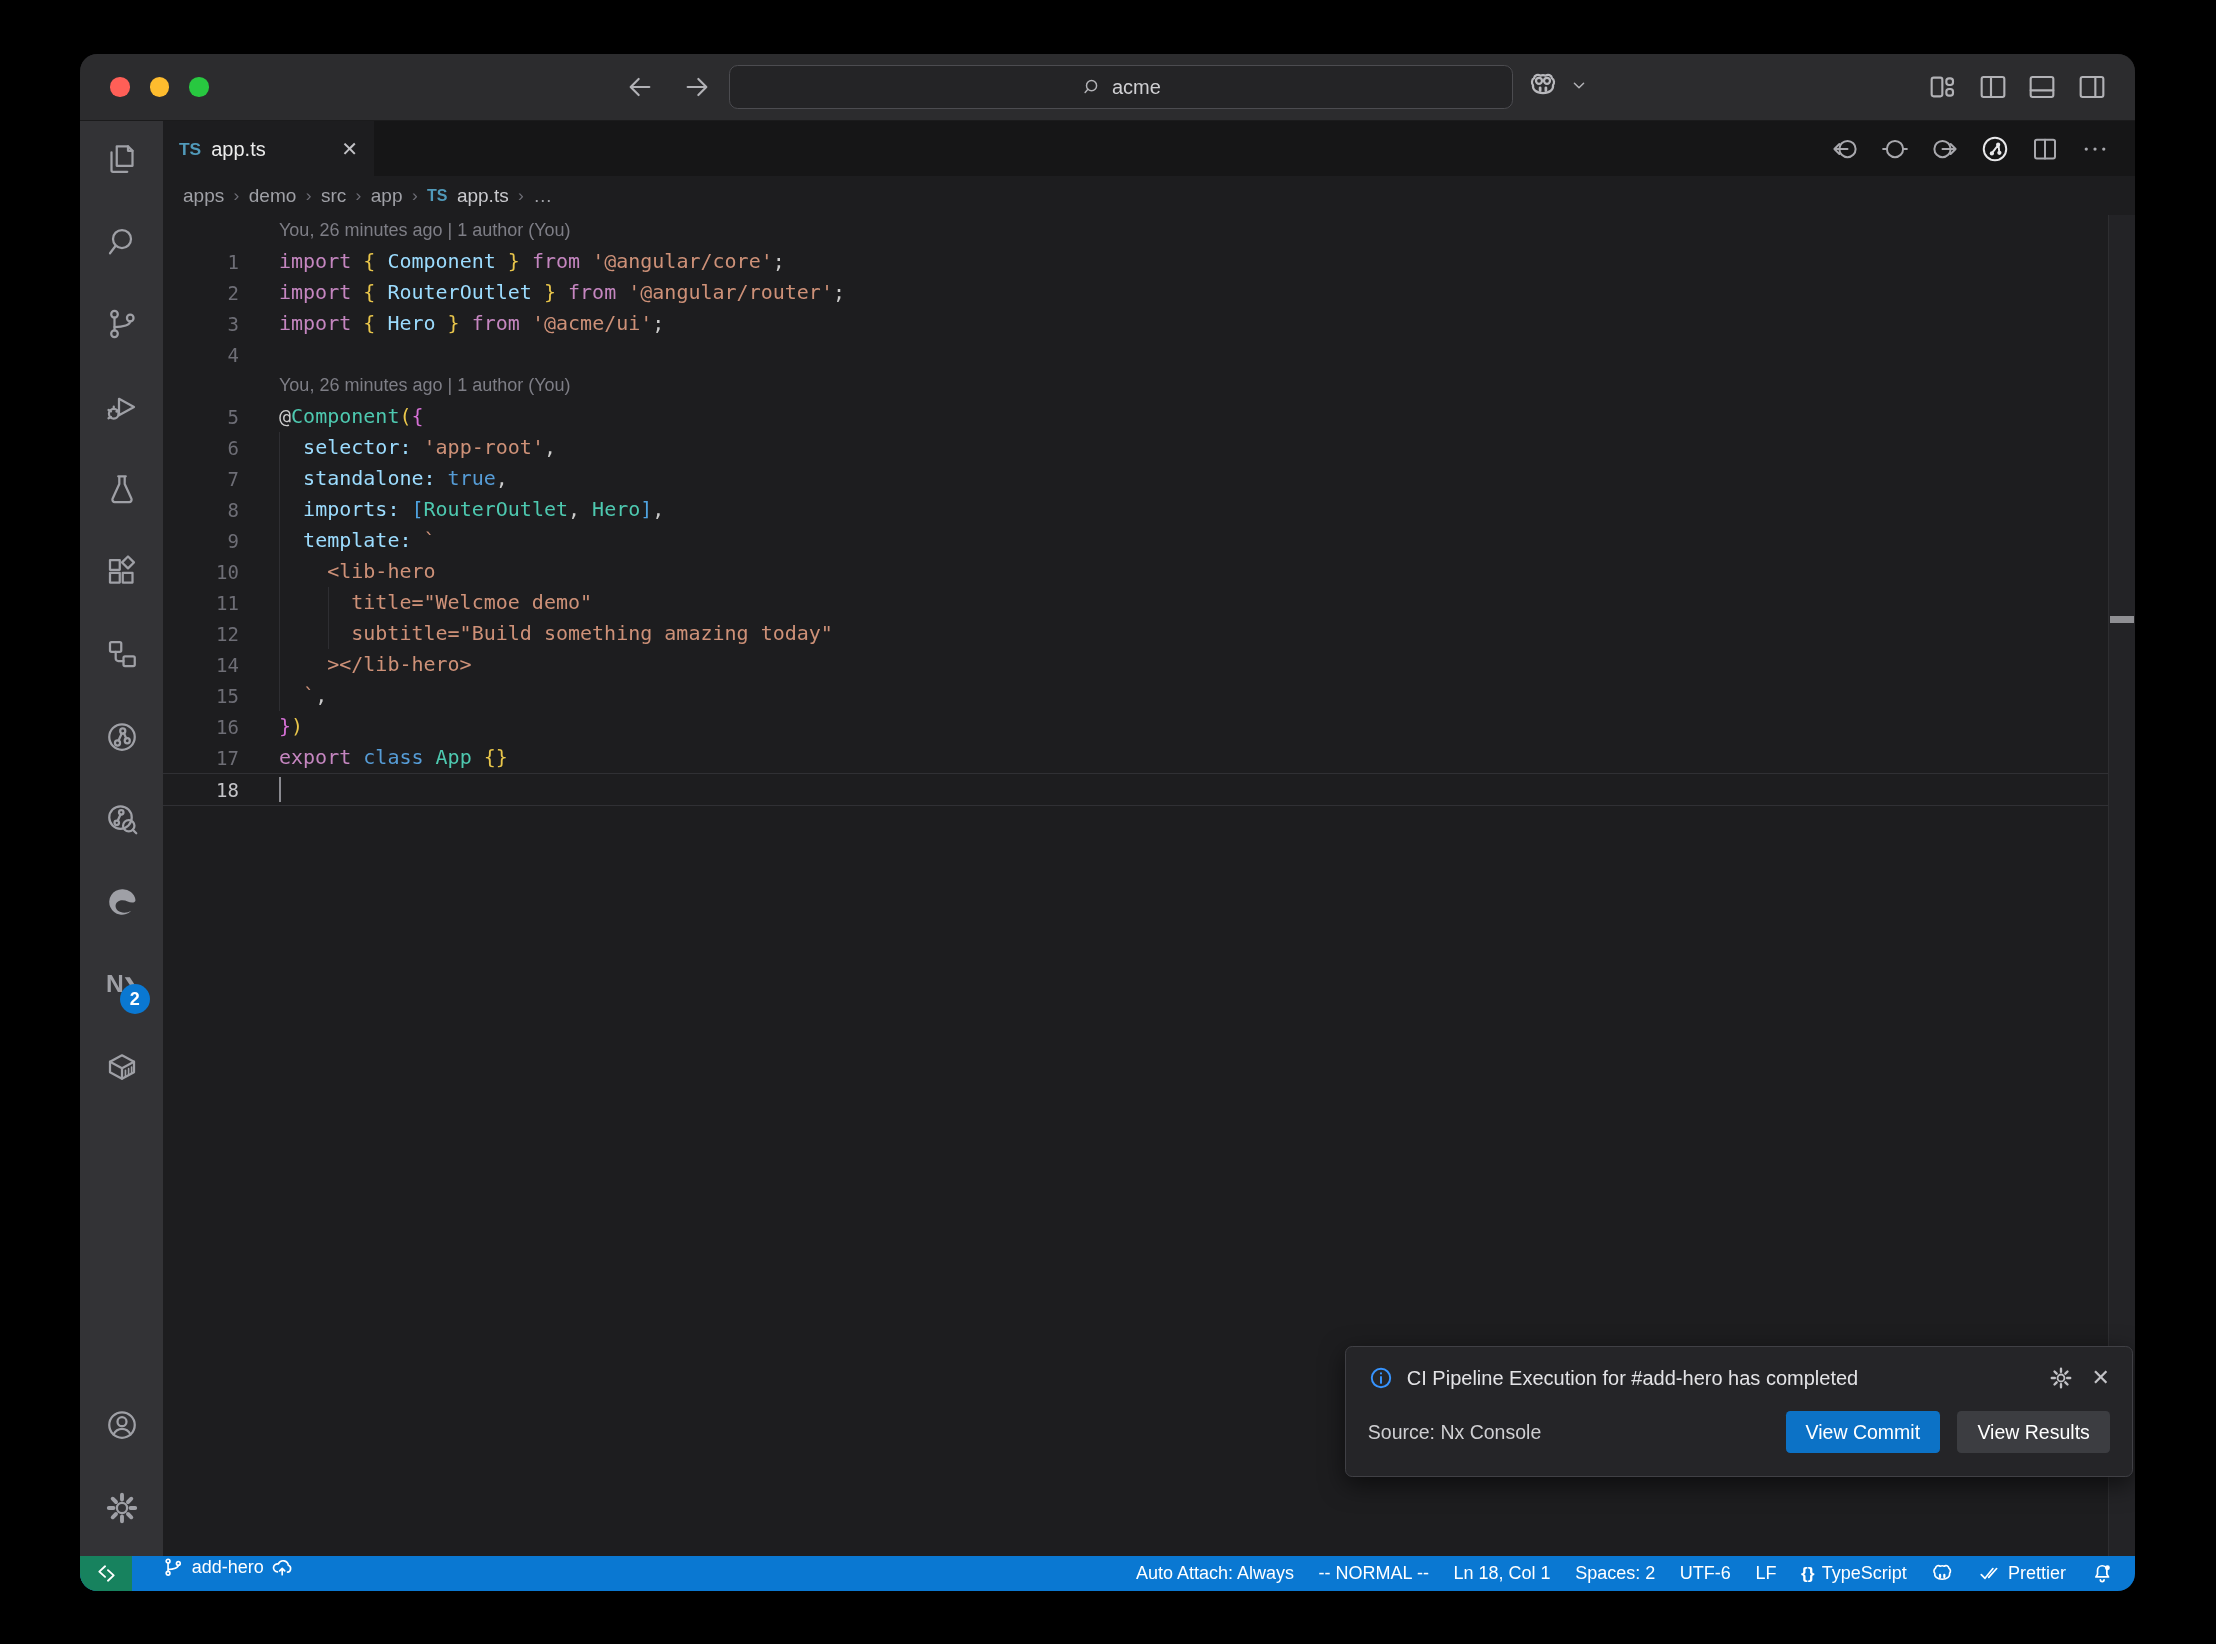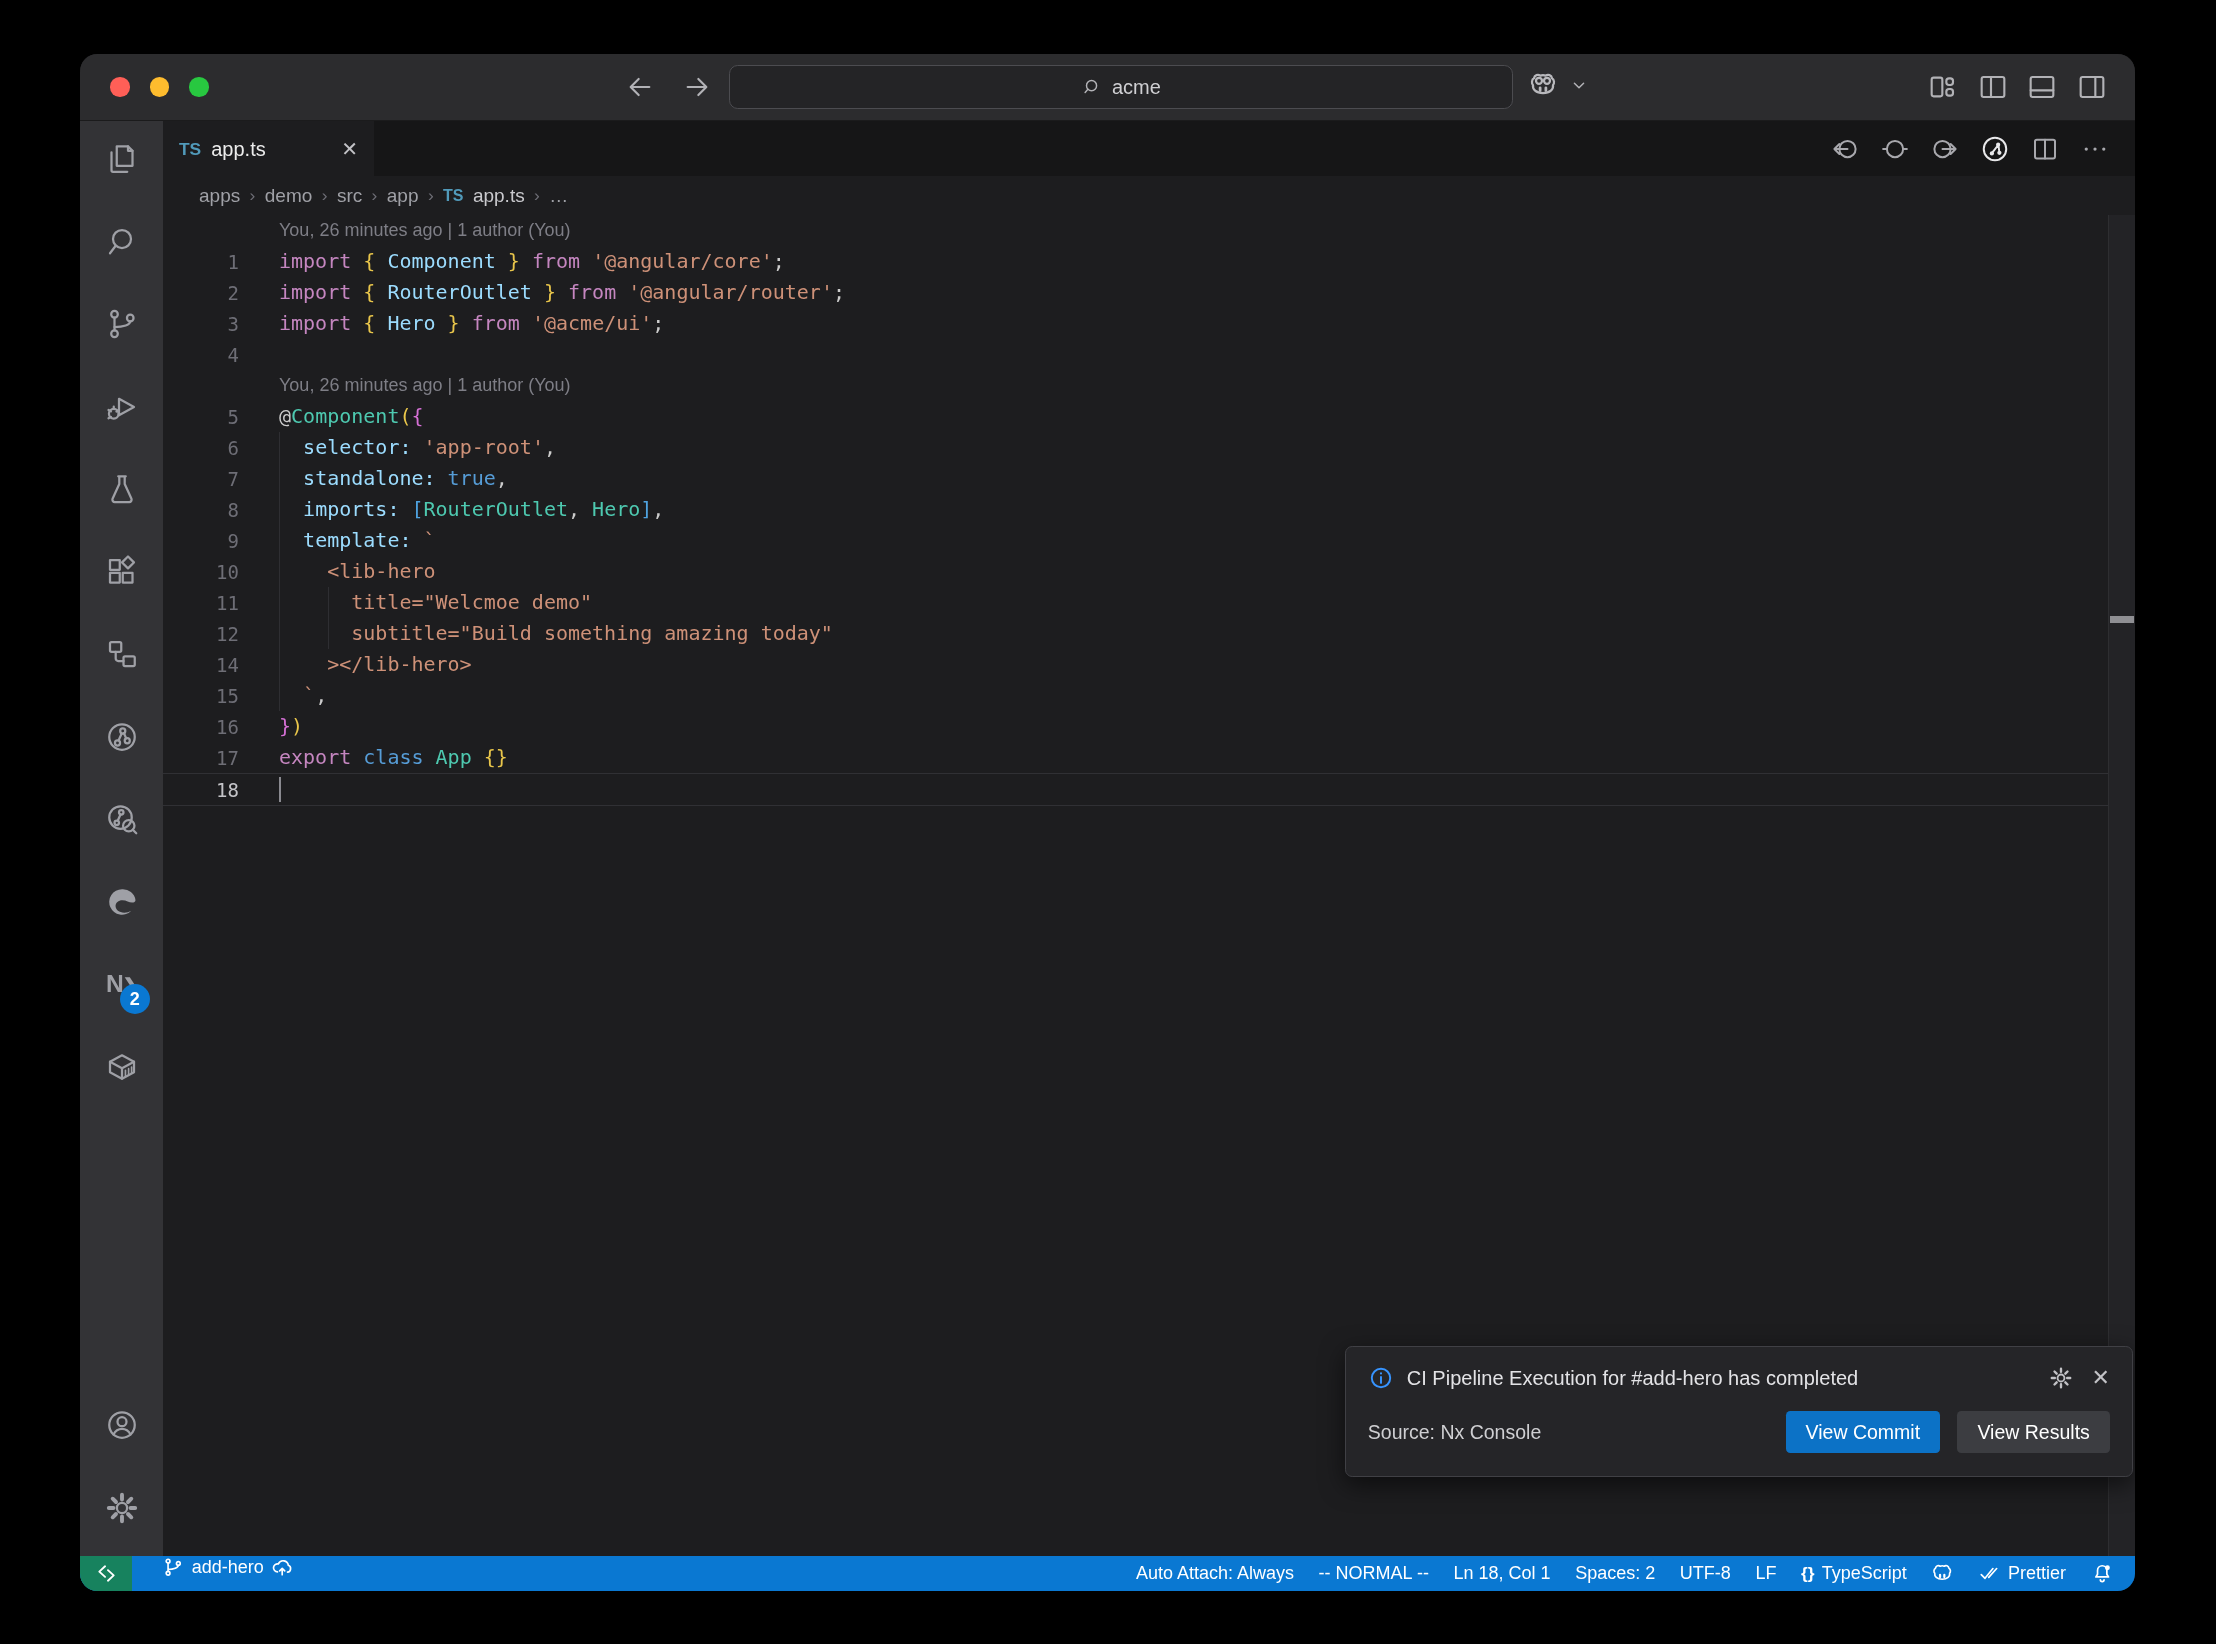--- a/index.html
+++ b/index.html
@@ -31,21 +31,21 @@
   .tabbar{position:absolute;left:83px;right:0;top:67px;height:56px;background:#161617;display:flex;align-items:stretch;}
   .tab{width:211px;background:#1d1d1f;display:flex;align-items:center;padding:0 16px;box-sizing:border-box;gap:10px;}
   .ts-badge{color:#519aba;font-weight:bold;font-size:17.4px;}
   .tab-label{color:#ececec;font-size:20px;}
   .tab-close{margin-left:auto;color:#c2c2c6;font-size:20px;}
   .editor-actions{margin-left:auto;display:flex;align-items:center;gap:20px;padding-right:24.6px;}
   .editor-actions svg{width:30px;height:30px;stroke:#a8a8ad;fill:none;stroke-width:1.6;stroke-linecap:round;stroke-linejoin:round;}
   .editor-actions svg.bright{stroke:#e8e8ea;}
 
   
-  .breadcrumbs{position:absolute;left:83px;right:0;top:122px;height:39px;background:#1d1d1f;display:flex;align-items:center;padding-left:36px;gap:9.4px;color:#9fa0a6;font-size:19px;}
+  .breadcrumbs{position:absolute;left:83px;right:0;top:122px;height:39px;background:#1d1d1f;display:flex;align-items:center;padding-left:20px;gap:9.4px;color:#9fa0a6;font-size:19px;}
   .bc-sep{color:#6e6e76;font-size:17.4px;}
   .bc-ts{color:#519aba;font-weight:bold;font-size:16px;}
 
   
   .editor{position:absolute;left:83px;right:0;top:161px;bottom:35px;background:#1d1d1f;overflow:hidden;}
   .row{position:relative;height:31px;display:flex;align-items:center;}
   .num{width:76px;text-align:right;color:#6e6e76;font:19px "DejaVu Sans Mono",monospace;flex:none;}
   .code{margin-left:40px;white-space:pre;font:20px/31px "DejaVu Sans Mono",monospace;color:#cccccc;}
   .blame{margin-left:116px;color:#7e7e86;font-size:18px;}
   .t-k{color:#c586c0}.t-v{color:#9cdcfe}.t-c{color:#4ec9b0}.t-s{color:#ce9178}
@@ -454,21 +454,21 @@
       <div class="sb-item">
           <span>-- NORMAL --</span>
         </div>
       <div class="sb-item">
           <span>Ln 18, Col 1</span>
         </div>
       <div class="sb-item">
           <span>Spaces: 2</span>
         </div>
       <div class="sb-item">
-          <span>UTF-8</span>
+          <span>UTF-6</span>
         </div>
       <div class="sb-item">
           <span>LF</span>
         </div>
       <div class="sb-item">
         <span class="sb-braces">{}</span>
         <span>TypeScript</span>
       </div>
       <div class="sb-item">
         <svg viewBox="0 0 24 24">

